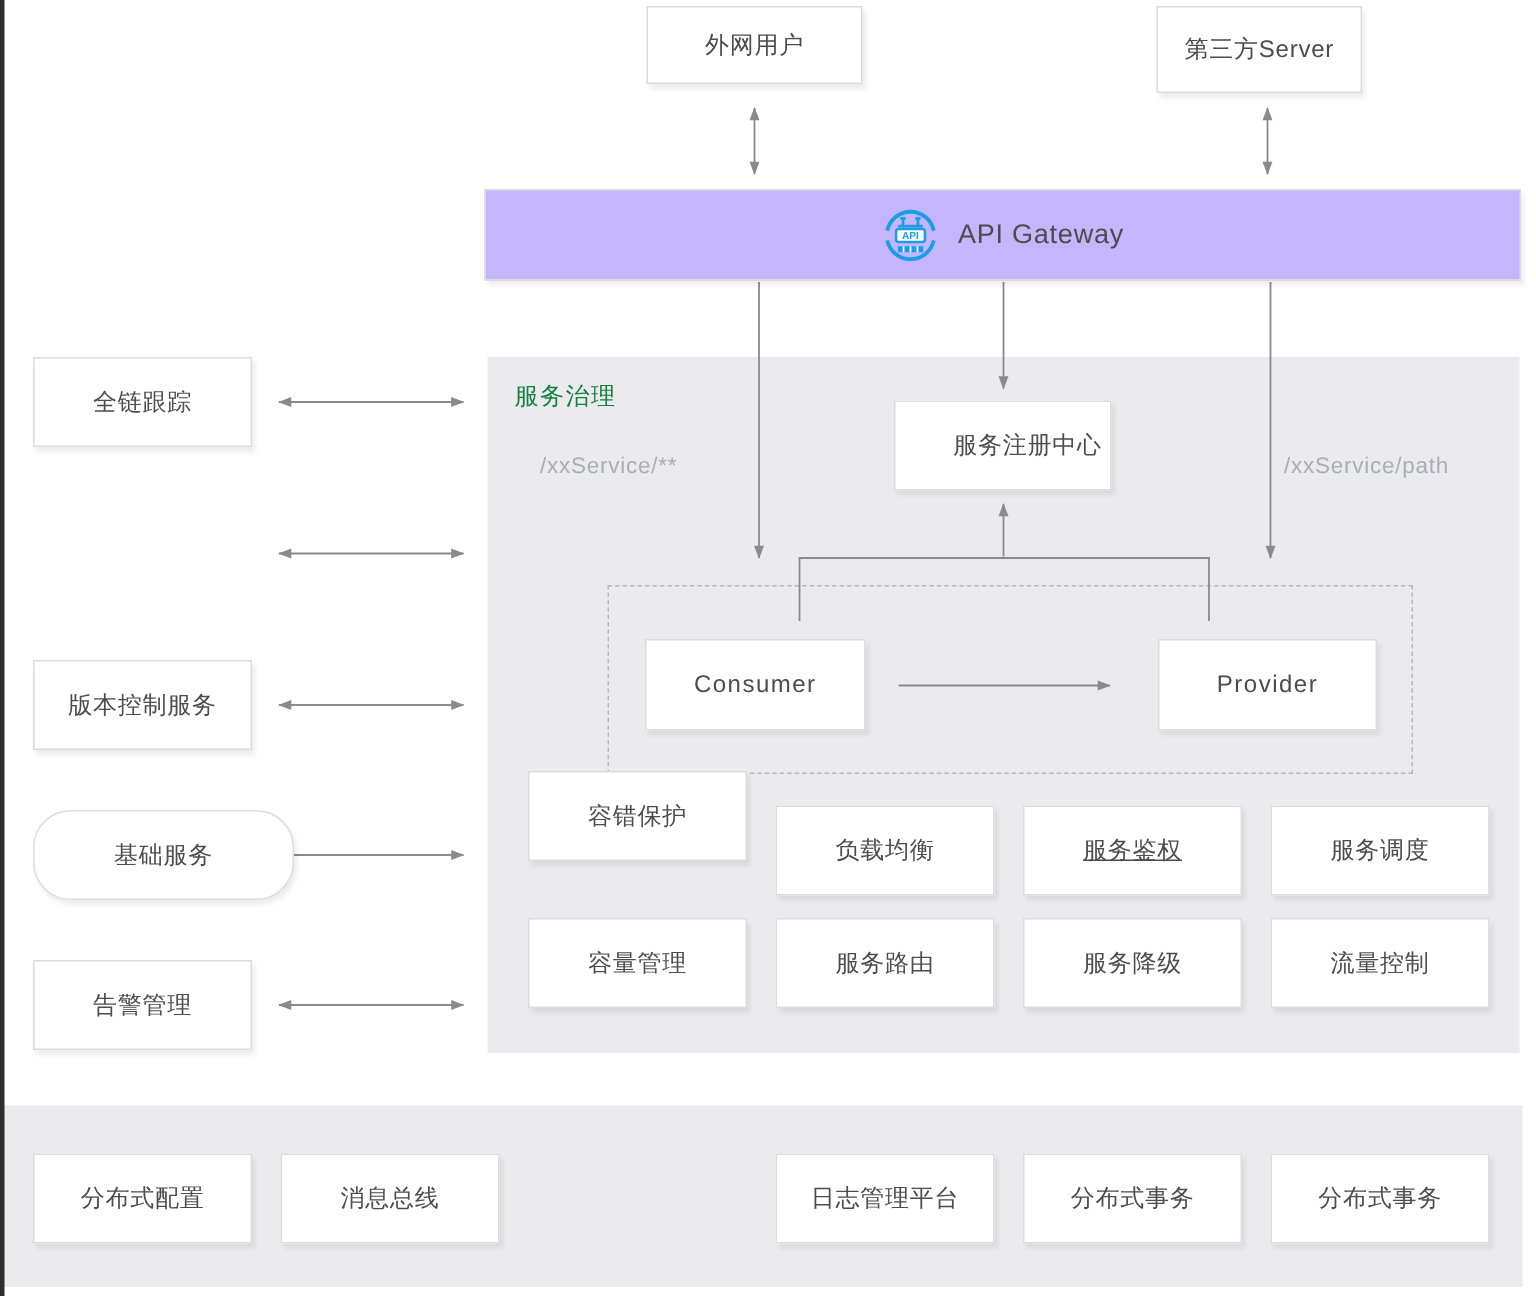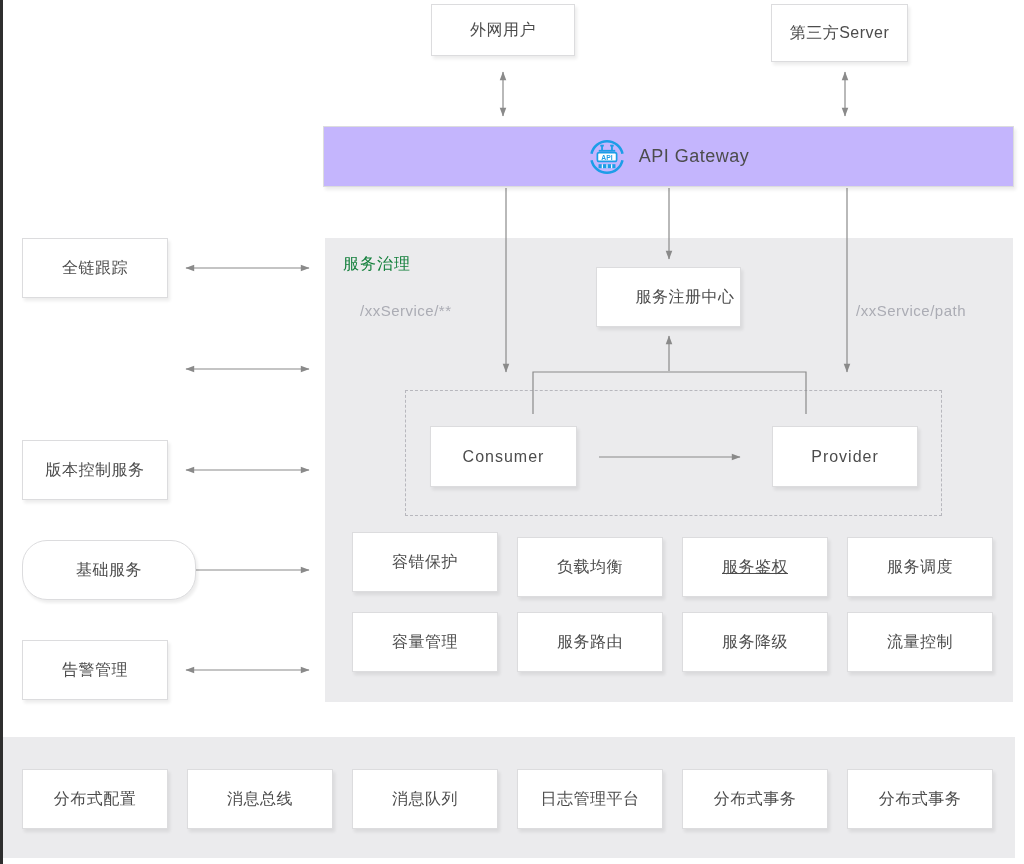--- a/index.html
+++ b/index.html
@@ -106,29 +106,28 @@
   <div class="panel-title" style="left:343px;top:254px;">服务治理</div>
   <div class="route" style="left:360px;top:302px;width:134px;text-align:left;">/xxService/**</div>
   <div class="route" style="left:856px;top:302px;">/xxService/path</div>
 
   <div class="node" style="left:596px;top:267px;width:145px;height:60px;padding-left:33px;">服务注册中心</div>
 
   <div class="dashed-zone" style="left:405px;top:390px;width:537px;height:126px;"></div>
   <div class="node" style="left:430px;top:426px;width:147px;height:61px;letter-spacing:1px;">Consumer</div>
   <div class="node" style="left:772px;top:426px;width:146px;height:61px;letter-spacing:1px;">Provider</div>
 
-  <div class="node" style="left:352px;top:532px;width:146px;height:60px;">容错保护</div>
+  <div class="node" style="left:352px;top:514px;width:146px;height:60px;">容错保护</div>
   <div class="node" style="left:517px;top:537px;width:146px;height:60px;">负载均衡</div>
   <div class="node" style="left:682px;top:537px;width:146px;height:60px;text-decoration:underline;">服务鉴权</div>
   <div class="node" style="left:847px;top:537px;width:146px;height:60px;">服务调度</div>
   <div class="node" style="left:352px;top:612px;width:146px;height:60px;">容量管理</div>
   <div class="node" style="left:517px;top:612px;width:146px;height:60px;">服务路由</div>
   <div class="node" style="left:682px;top:612px;width:146px;height:60px;">服务降级</div>
   <div class="node" style="left:847px;top:612px;width:146px;height:60px;">流量控制</div>
 
   <div class="node" style="left:22px;top:769px;width:146px;height:60px;">分布式配置</div>
   <div class="node" style="left:187px;top:769px;width:146px;height:60px;">消息总线</div>
-  <div class="node" style="left:352px;top:769px;width:146px;height:60px;">消息队列</div>
   <div class="node" style="left:517px;top:769px;width:146px;height:60px;">日志管理平台</div>
   <div class="node" style="left:682px;top:769px;width:146px;height:60px;">分布式事务</div>
   <div class="node" style="left:847px;top:769px;width:146px;height:60px;">分布式事务</div>
 
 </div>
 
 </body></html>

